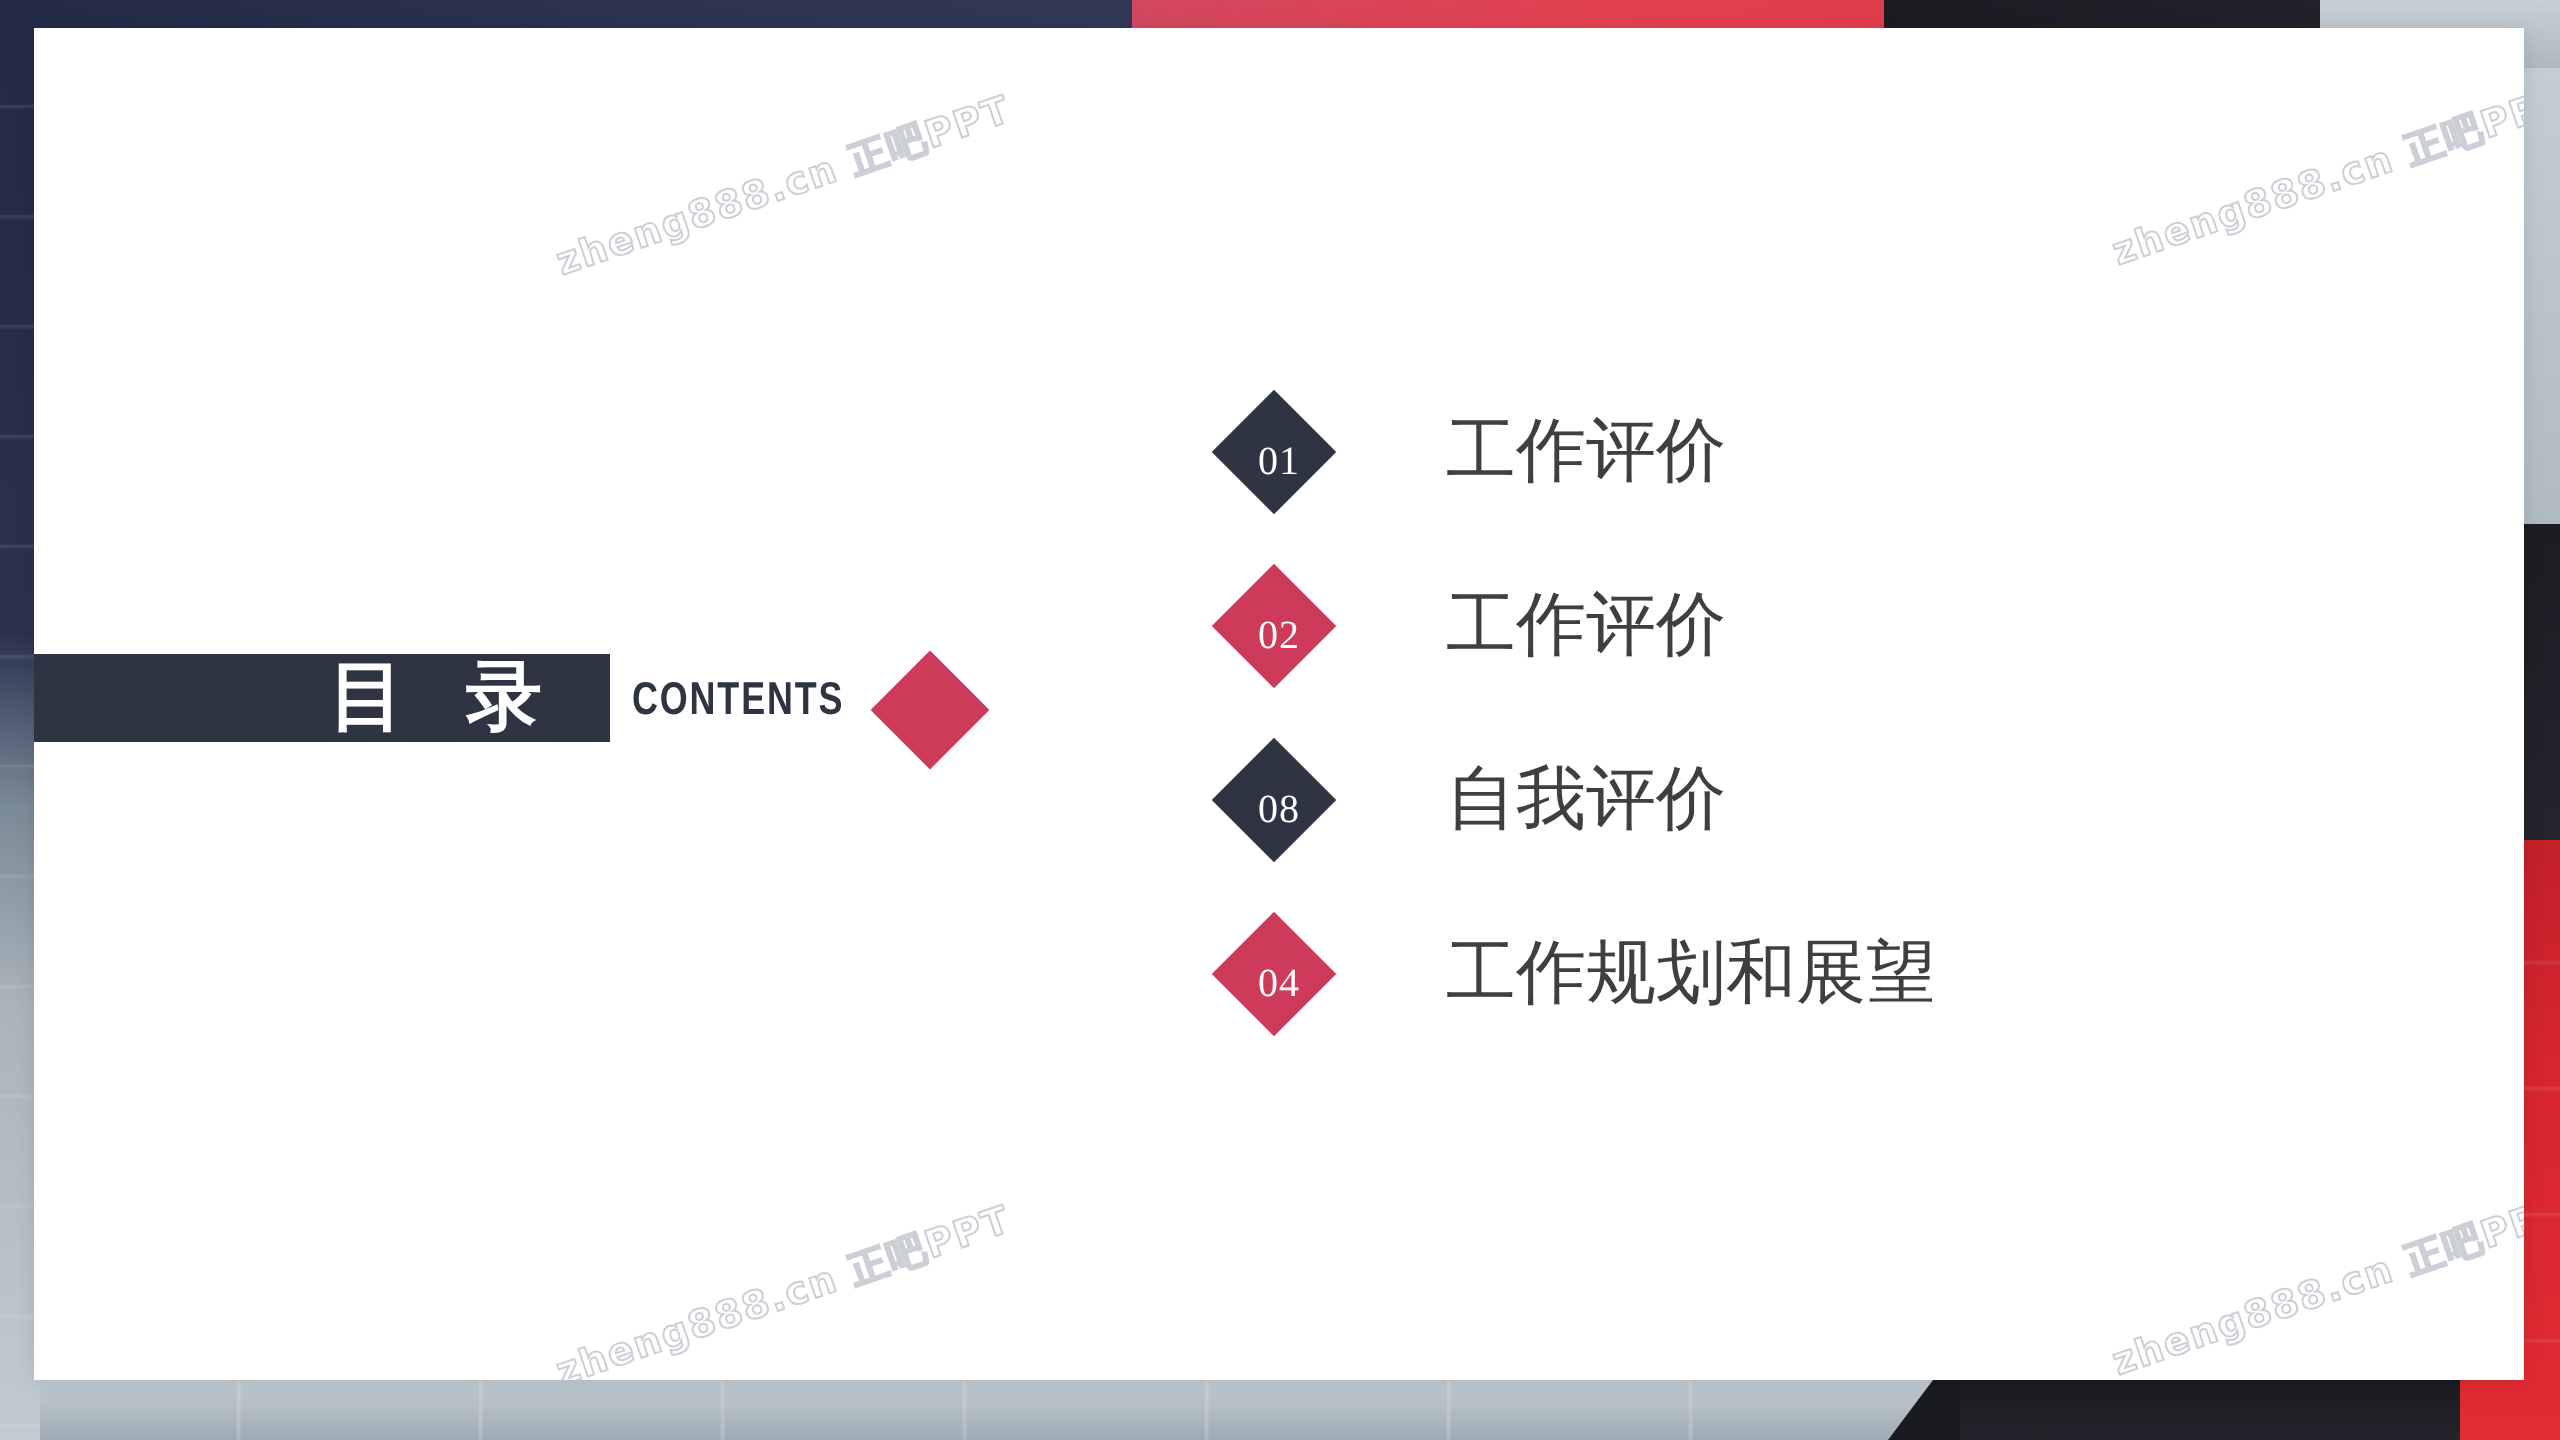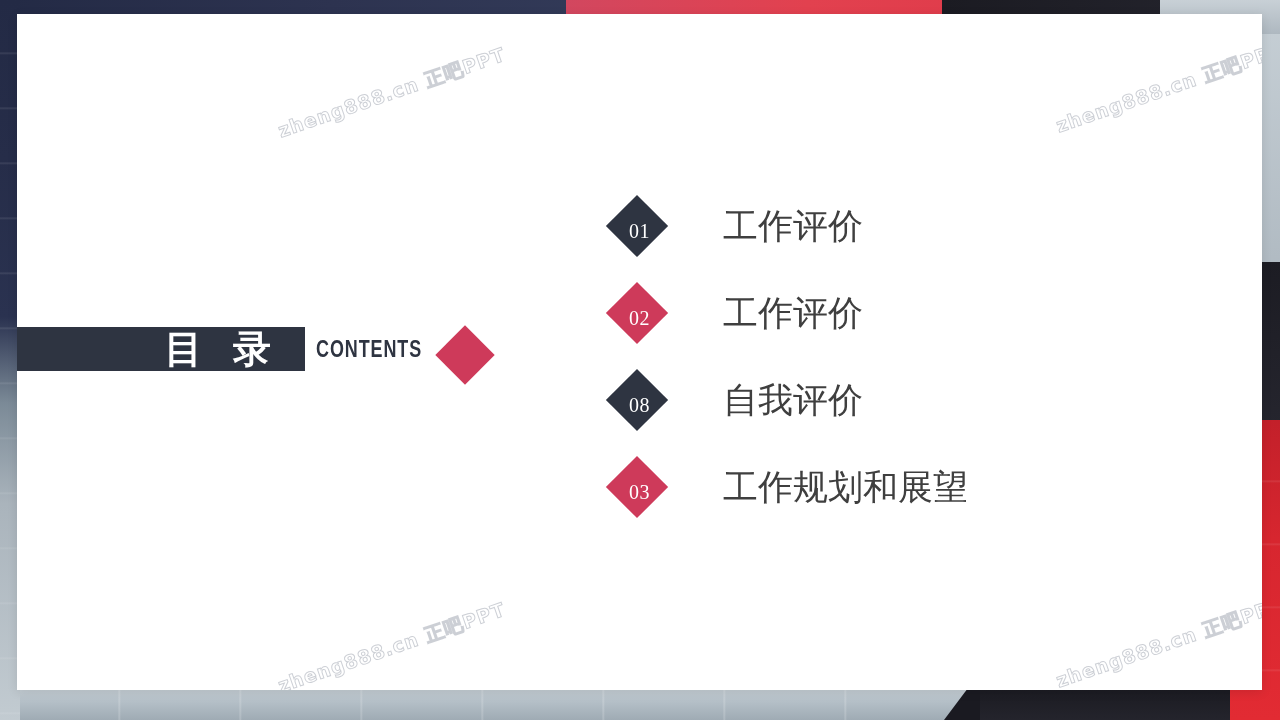--- a/index.html
+++ b/index.html
@@ -325,19 +325,19 @@
       </div>
 
       <div class="toc-row">
         <div class="toc-badge dark"></div>
         <div class="toc-num">08</div>
         <div class="toc-label">自我评价</div>
       </div>
 
       <div class="toc-row">
         <div class="toc-badge red"></div>
-        <div class="toc-num">03</div>
+        <div class="toc-num">04</div>
         <div class="toc-label">工作规划和展望</div>
       </div>
 
     </div>
   </div>
 </div>
 
 </body></html>

